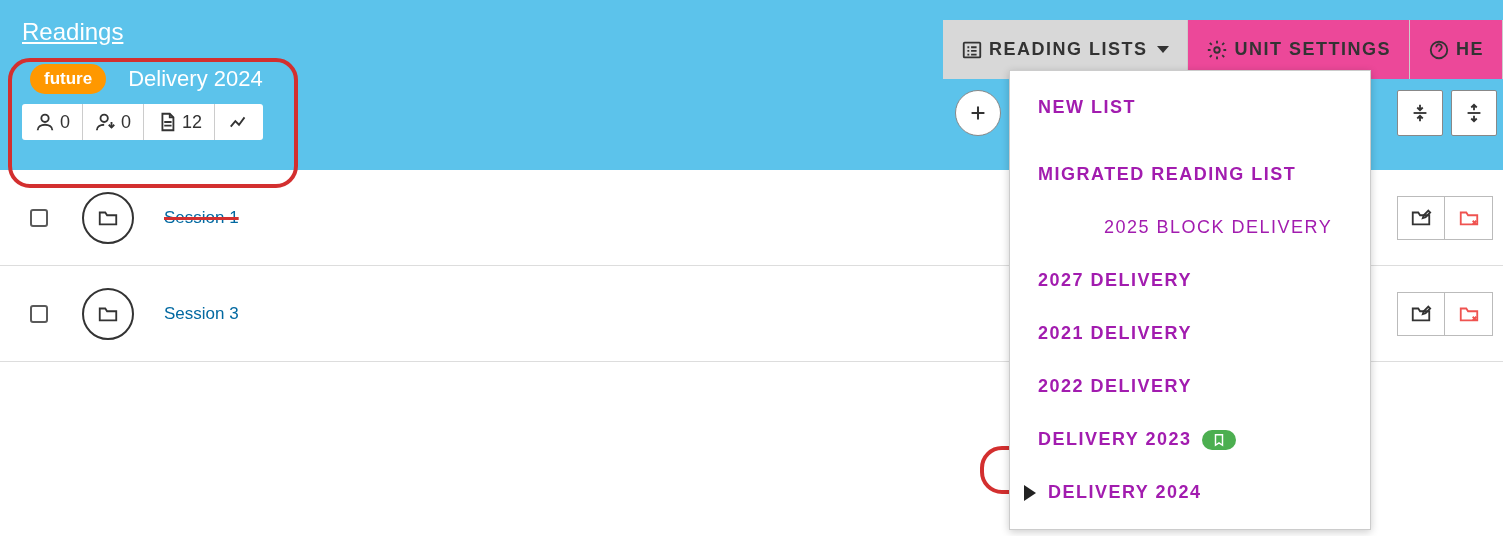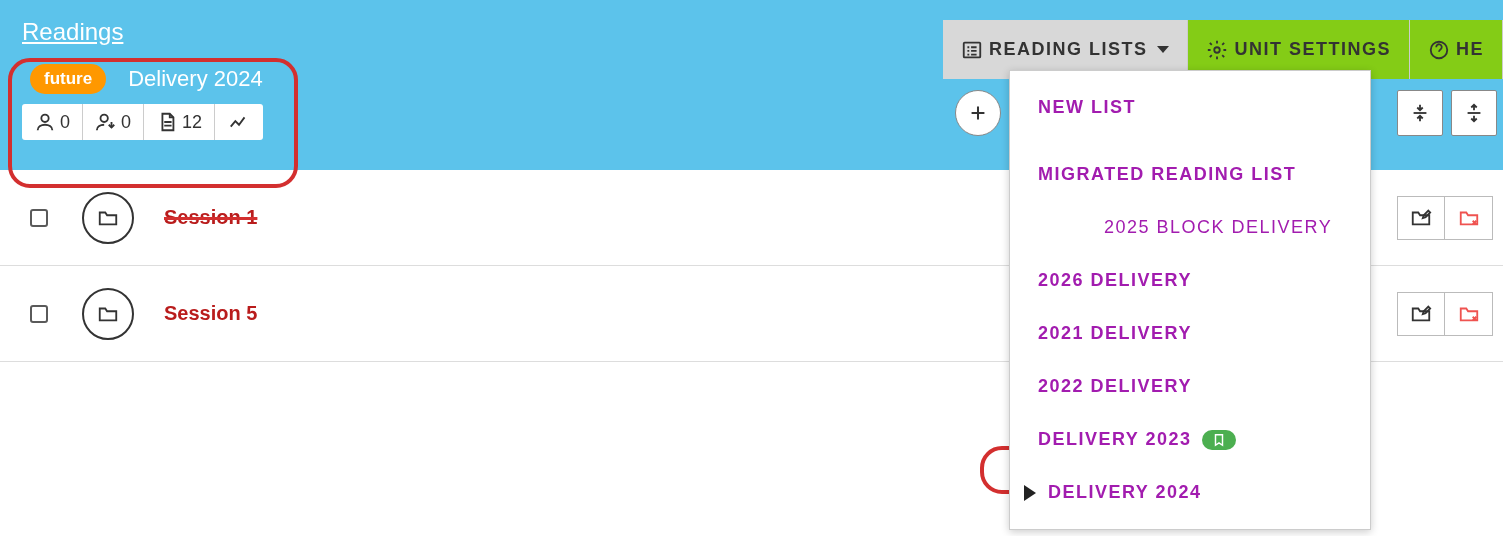--- a/index.html
+++ b/index.html
@@ -33,21 +33,21 @@
     right: 0;
     height: 59px;
     display: flex;
     align-items: stretch;
   }
   .tab {
     display: flex;
     align-items: center;
     gap: 6px;
     padding: 0 18px;
-    background: #84cc16;
+    background: #ec4899;
     color: #333;
     font-size: 18px;
     font-weight: 600;
     letter-spacing: 1.5px;
     cursor: pointer;
     border-right: 1px solid #ccc;
     white-space: nowrap;
   }
   .tab.active {
     background: #d8d8d8;
@@ -165,23 +165,22 @@
     height: 52px;
     border: 2px solid #333;
     border-radius: 50%;
     display: flex;
     align-items: center;
     justify-content: center;
     margin-right: 30px;
     cursor: pointer;
   }
   .session-name {
-    font-size: 20px;
-    color: #b91c1c;
-    font-weight: bold;
+    font-size: 17px;
+    color: #0369a1;
   }
   .row-actions {
     position: absolute;
     right: 10px;
     display: flex;
     gap: 0;
   }
   .row-action {
     width: 48px;
     height: 44px;
@@ -363,21 +362,21 @@
 
 
 
   <div class="session-row">
     <div class="chk"></div>
     <div class="folder-circle">
       <svg width="26" height="22" viewBox="0 0 24 24" fill="none" stroke="#333" stroke-width="2">
           <path d="M3 6h6l2 3h10v10H3z"></path>
         </svg>
     </div>
-    <span class="session-name">Session 5</span>
+    <span class="session-name">Session 3</span>
     <div class="row-actions">
       <div class="row-action">
         <svg width="26" height="22" viewBox="0 0 24 24" fill="none" stroke="#333" stroke-width="2">
             <path d="M3 6h6l2 3h10v10H3z"></path>
             <path d="M20 4l2 2-5 5-3 1 1-3z"></path>
           </svg>
       </div>
       <div class="row-action ra-delete">
         <svg width="26" height="22" viewBox="0 0 24 24" fill="none" stroke="#ef5350" stroke-width="2">
             <path d="M3 6h6l2 3h10v10H3z"></path>
@@ -393,21 +392,21 @@
     <span>NEW LIST</span>
   </div>
   <div class="dd-sep"></div>
   <div class="dd-item">
       <span>MIGRATED READING LIST</span>
     </div>
   <div class="dd-item sub">
       <span>2025 BLOCK DELIVERY</span>
     </div>
   <div class="dd-item">
-      <span>2026 DELIVERY</span>
+      <span>2027 DELIVERY</span>
     </div>
   <div class="dd-item">
       <span>2021 DELIVERY</span>
     </div>
   <div class="dd-item">
       <span>2022 DELIVERY</span>
     </div>
   <div class="dd-item">
     <span>DELIVERY 2023</span>
     <span class="bookmark-badge">

